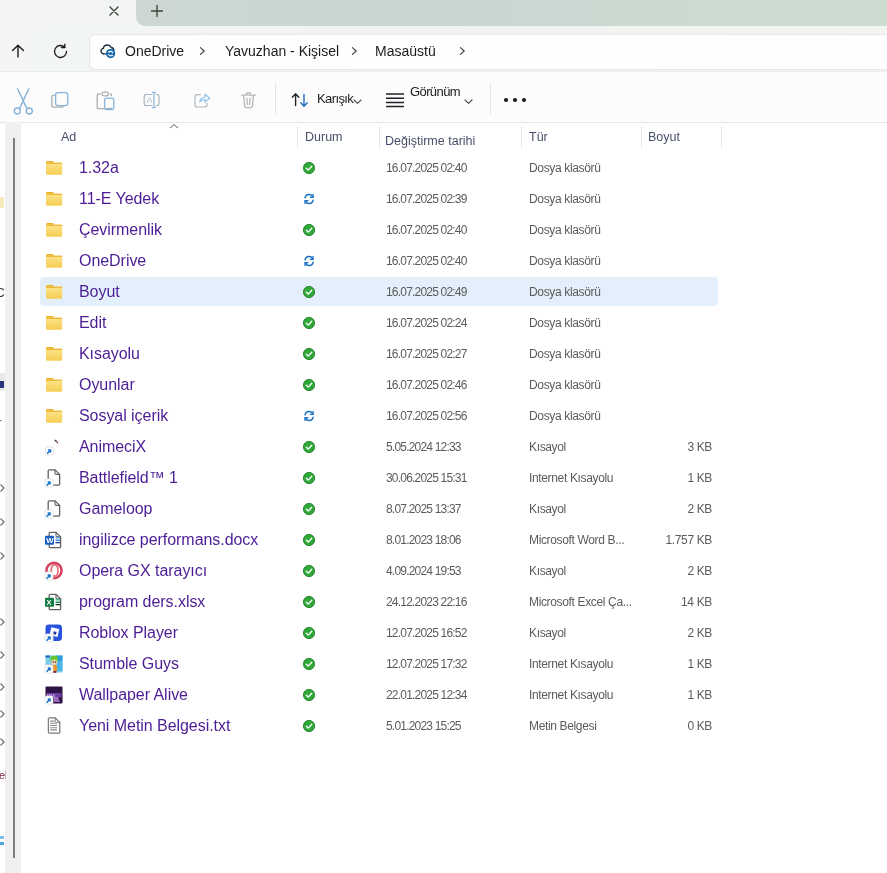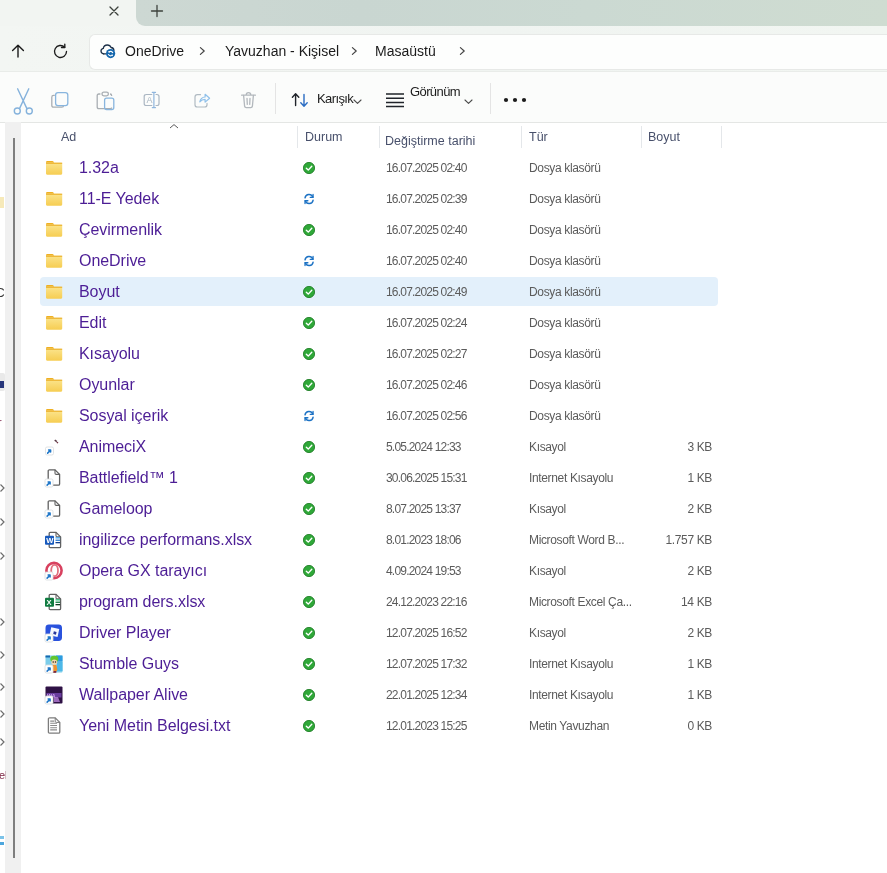--- a/index.html
+++ b/index.html
@@ -327,21 +327,21 @@
   </div>
 <div class="row" style="top:524px">
     <svg class="icon" viewBox="0 0 20 20">
       <use href="#page" transform="translate(4,1.5)"></use>
  <rect x="11.5" y="7.2" width="4.6" height="1.3" fill="#41a5ee"></rect>
  <rect x="11.5" y="9.6" width="4.6" height="1.3" fill="#2b7cd3"></rect>
  <rect x="11.5" y="12" width="4.6" height="1.3" fill="#103f91"></rect>
  <rect x="1" y="5.8" width="9" height="9" rx="1" fill="#185abd"></rect>
  <text x="2.2" y="12.8" font-size="7.6" font-weight="bold" fill="#fff" font-family="Liberation Sans">W</text>
  </svg>
-    <div class="name">ingilizce performans.xlsx</div>
+    <div class="name">ingilizce performans.docx</div>
     <svg class="st" viewBox="0 0 13 13">
       <use href="#check"></use>
     </svg>
     <div class="meta dt">8.01.2023 18:06</div>
     <div class="meta ty">Microsoft Word B...</div>
     <div class="meta sz">1.757 KB</div>
   </div>
 <div class="row" style="top:555px">
     <svg class="icon" viewBox="0 0 20 20">
  <circle cx="10" cy="9.5" r="7.6" fill="none" stroke="#d8415f" stroke-width="2.6"></circle>
@@ -373,21 +373,21 @@
     <div class="meta ty">Microsoft Excel Ça...</div>
     <div class="meta sz">14 KB</div>
   </div>
 <div class="row" style="top:617px">
     <svg class="icon" viewBox="0 0 20 20">
  <rect x="1.5" y="1.5" width="16.5" height="16.5" rx="3.4" fill="#2a52dd"></rect>
  <rect x="6.3" y="5" width="8.2" height="8.2" fill="#f7f9ff" transform="rotate(12 10.4 9.1)"></rect>
  <rect x="9.5" y="8.6" width="2.8" height="2.8" fill="#27359b" transform="rotate(12 10.9 10)"></rect>
  <use href="#shortcut" transform="translate(0.5,10.5)"></use>
     </svg>
-    <div class="name">Driver Player</div>
+    <div class="name">Roblox Player</div>
     <svg class="st" viewBox="0 0 13 13">
       <use href="#check"></use>
     </svg>
     <div class="meta dt">12.07.2025 16:52</div>
     <div class="meta ty">Kısayol</div>
     <div class="meta sz">2 KB</div>
   </div>
 <div class="row" style="top:648px">
     <svg class="icon" viewBox="0 0 20 20">
  <rect x="1.5" y="1.5" width="17" height="17" rx="1" fill="#7ccdea"></rect>
@@ -431,22 +431,22 @@
       <g transform="translate(3.2,1)">
  <path d="M1.2 2 Q1.2 0.8 2.4 0.8 L8 0.8 L12.6 5.4 L12.6 15 Q12.6 16.2 11.4 16.2 L2.4 16.2 Q1.2 16.2 1.2 15 Z" fill="#fff" stroke="#7c7c7c" stroke-width="1.3"></path>
  <path d="M8 0.8 L8 4.2 Q8 5.4 9.2 5.4 L12.6 5.4" fill="none" stroke="#7c7c7c" stroke-width="1"></path>
  <path d="M3 4.1 L7 4.1 M3 6.3 L9.8 6.3 M3 8.5 L9.8 8.5 M3 10.7 L9.8 10.7 M3 12.9 L9.8 12.9" stroke="#8a8a8a" stroke-width="1.1"></path>
  </g>
     </svg>
     <div class="name">Yeni Metin Belgesi.txt</div>
     <svg class="st" viewBox="0 0 13 13">
       <use href="#check"></use>
     </svg>
-    <div class="meta dt">12.01.2023 15:25</div>
-    <div class="meta ty">Metin Yavuzhan</div>
+    <div class="meta dt">5.01.2023 15:25</div>
+    <div class="meta ty">Metin Belgesi</div>
     <div class="meta sz">0 KB</div>
   </div>
 
 <div class="abs" style="left:0;top:197px;width:4px;height:11px;background:#f6e9b9;"></div>
 <div class="abs" style="left:-4px;top:286px;width:10px;height:14px;overflow:hidden;font-size:12px;color:#3a3a3a;">C</div>
 <div class="abs" style="left:0;top:373px;width:5px;height:18px;background:#e9e9e9;border-radius:0 2px 2px 0;"></div>
 <div class="abs" style="left:0;top:381px;width:4px;height:7px;background:#27357a;"></div>
 <div class="abs" style="left:-2px;top:416px;width:7px;height:13px;overflow:hidden;font-size:11px;color:#7a2247;">r</div>
 <div class="abs" style="left:-1px;top:769px;width:7px;height:14px;overflow:hidden;font-size:11px;color:#7a1f3e;">el</div>
 <div class="abs" style="left:0;top:836px;width:4px;height:3px;background:#7cc3e8;"></div>

